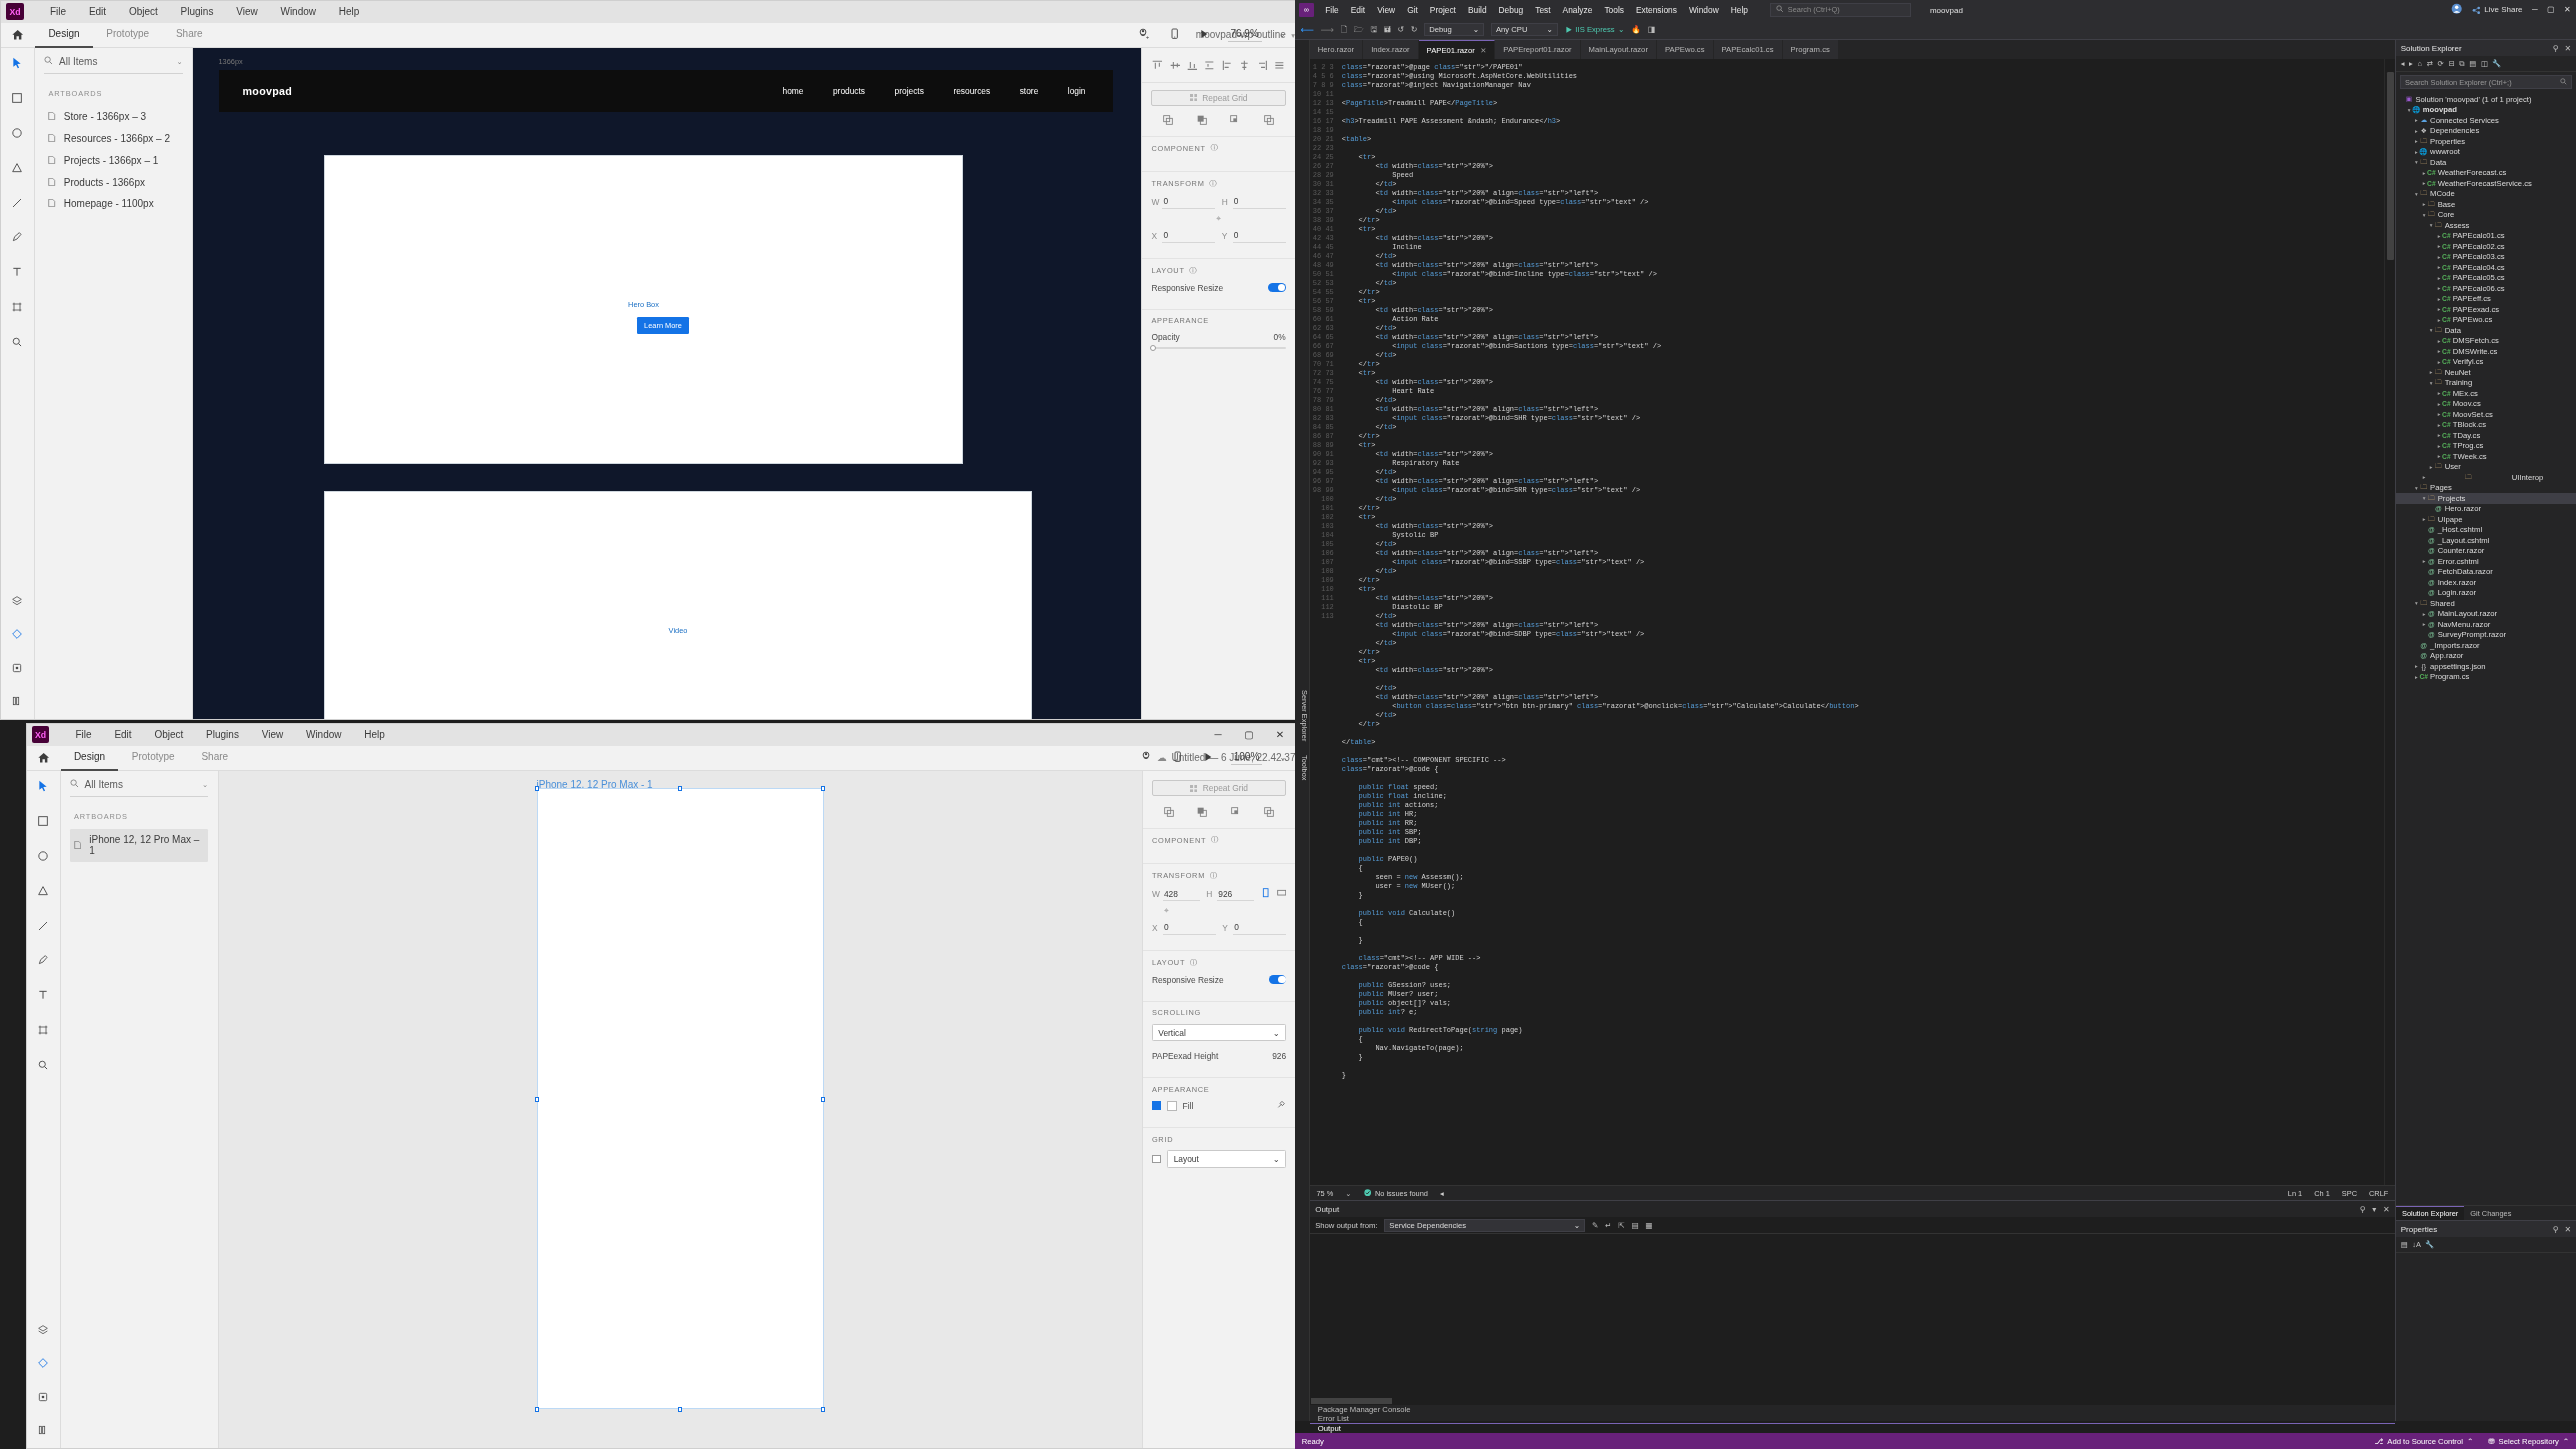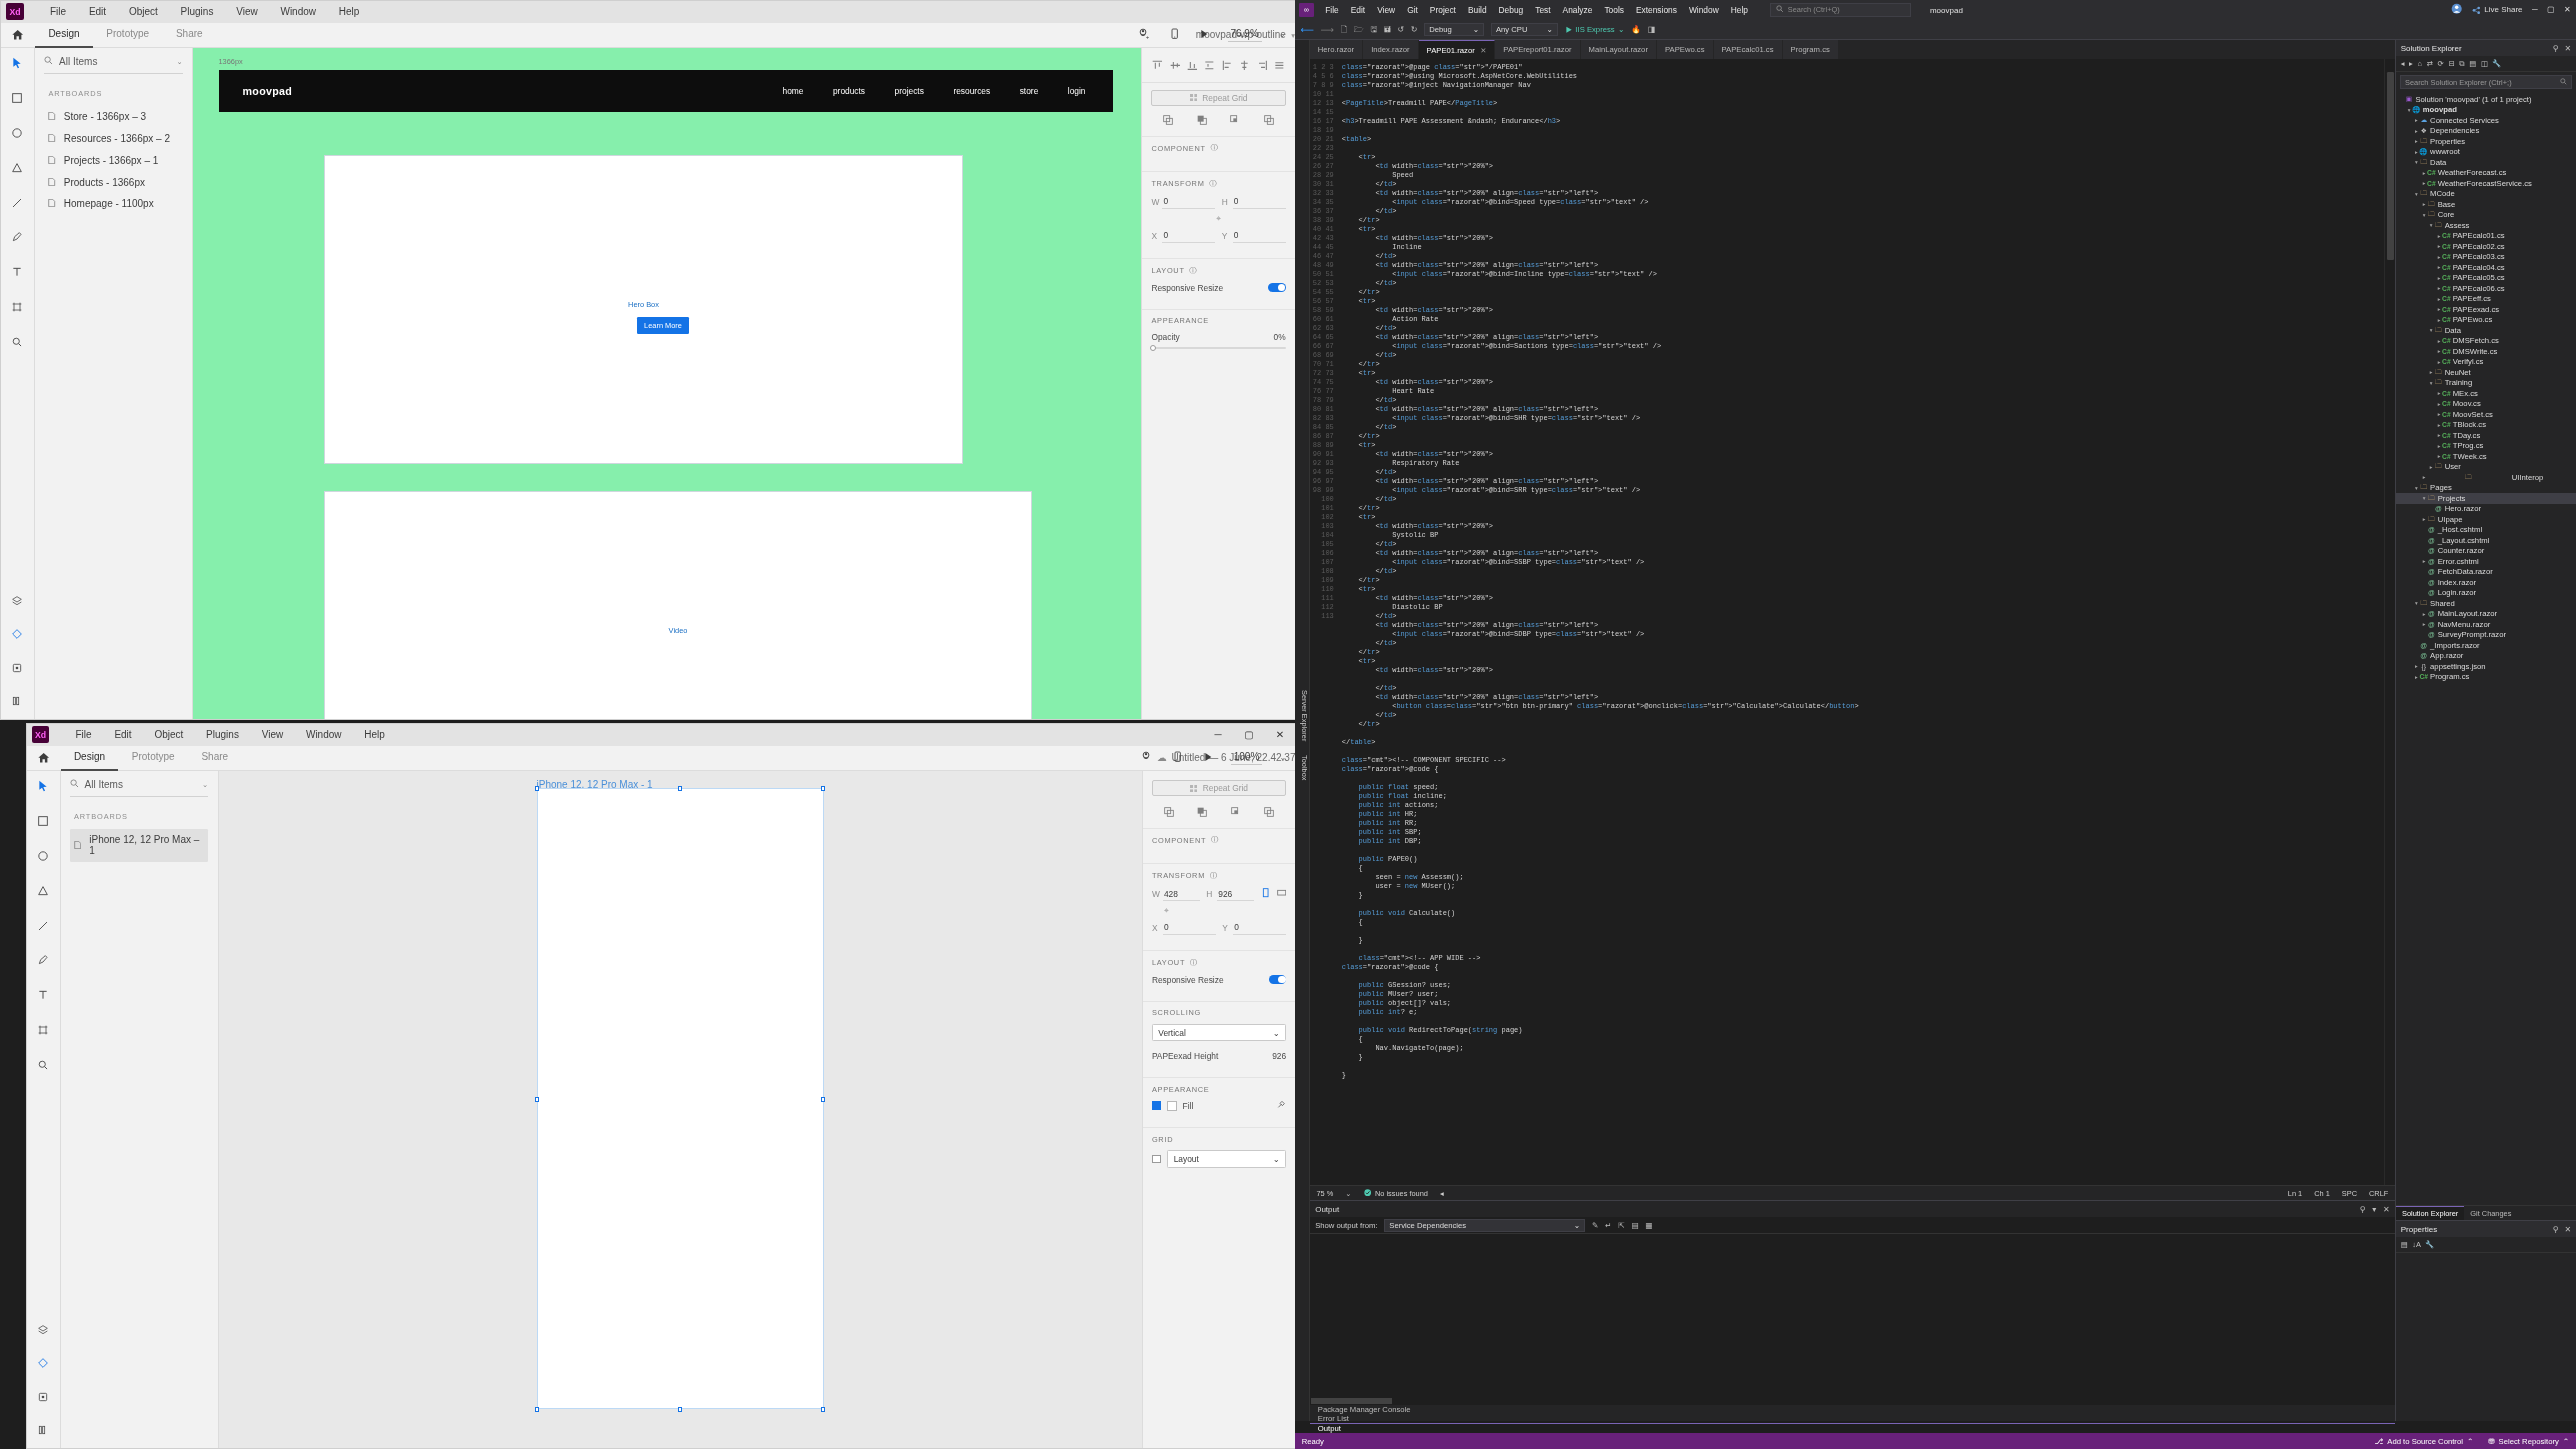--- a/index.html
+++ b/index.html
@@ -46,21 +46,21 @@
 
   .xd-layers { width:158px; background:#f2f2f2; border-right:0.7px solid #dcdcdc; padding:8px 9.4px; }
   .xd-search { display:flex; align-items:center; gap:6px; border-bottom:0.7px solid #d2d2d2;
         padding-bottom:6px; font-size:10px; color:#5a5a5a; }
   .xd-search .grow { flex:1; }
   .xd-sec-title { font-size:7.4px; letter-spacing:0.9px; color:#8d8d8d; margin:14.8px 0 8px 4px; }
   .xd-ab { display:flex; align-items:center; gap:8px; font-size:10px; color:#3b3b3b;
         padding:5.4px 4px; border-radius:1.3px; }
   .xd-ab.sel { background:#e0e0e0; }
 
-  .xd-canvas { flex:1; background:#86efac; position:relative; overflow:hidden; }
+  .xd-canvas { flex:1; background:#0f172a; position:relative; overflow:hidden; }
   .xd-right { width:154px; background:#f2f2f2; border-left:0.7px solid #dcdcdc; }
   .xd-align { height:35px; border-bottom:0.7px solid #e0e0e0; display:flex; align-items:center;
         justify-content:space-around; padding:0 6.7px; }
   .xd-align svg { opacity:.75; }
   .xd-rgrp { border-bottom:0.7px solid #e3e3e3; padding:6.7px 9.4px 10.7px 9.4px; }
   .xd-rhead { font-size:7.4px; letter-spacing:0.7px; color:#757575; display:flex; align-items:center;
         gap:4.7px; margin-bottom:6.7px; }
   .xd-repeat { border:0.7px solid #c8c8c8; border-radius:2px; height:16px; display:flex;
         align-items:center; justify-content:center; gap:5.4px; font-size:8.4px; color:#9a9a9a;
         background:#ededed; margin-bottom:6.7px; }

